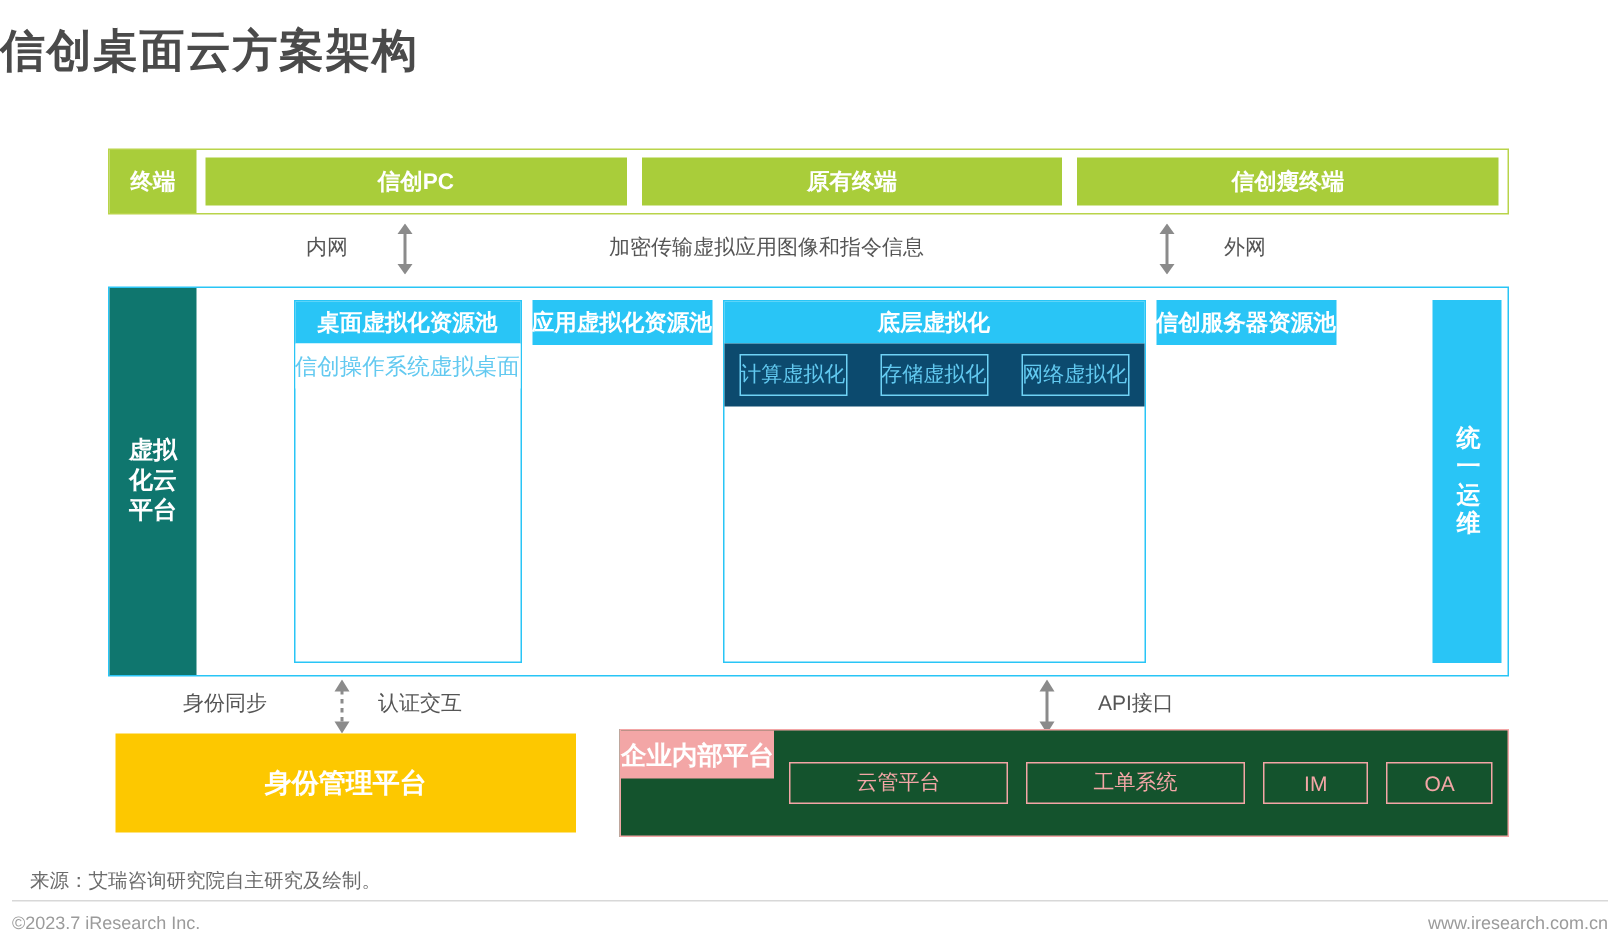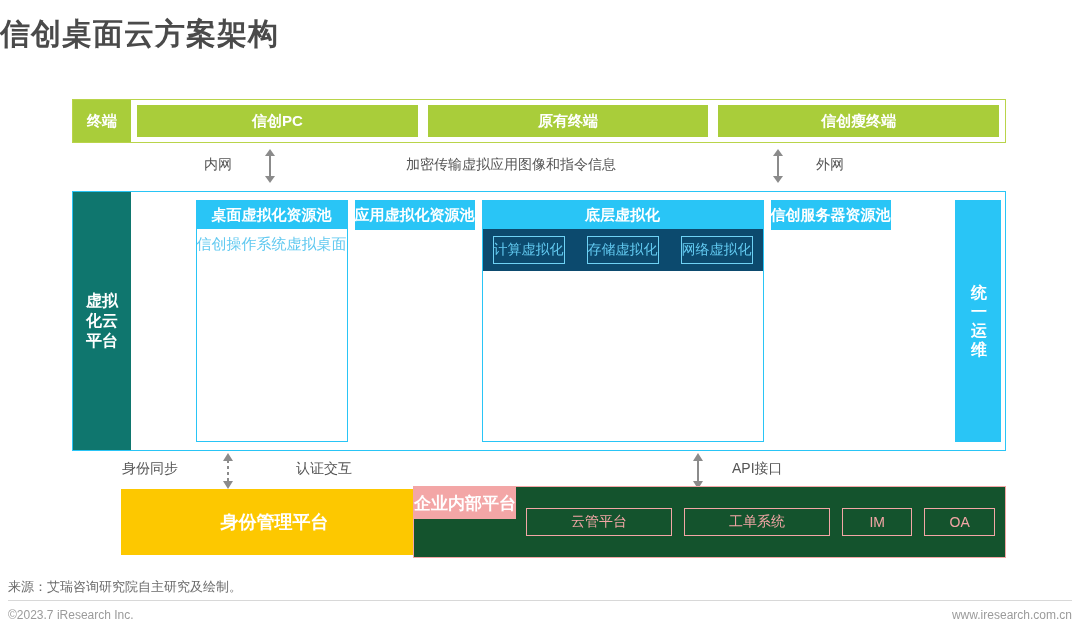--- a/index.html
+++ b/index.html
@@ -77,51 +77,51 @@
   .sub-row{display:flex;gap:22px;padding:7px 10px;background:#0c4a6e;}
   .sub-box{
     flex:1;height:28px;border:1px solid #6fd2f5;box-sizing:border-box;
     color:#62c9f0;font-size:14px;display:flex;align-items:center;justify-content:center;
   }
 
   
   .band2{position:absolute;left:72px;top:451px;width:934px;height:40px;}
   .band2 .lbl{position:absolute;font-size:14px;color:#555;top:9px;}
   .l-sync{left:50px;}
-  .l-auth{left:180px;margin-left:44px;}
+  .l-auth{left:180px;}
   .l-api{left:660px;}
   .ar3{left:150px;top:2px;}
   .ar4{left:620px;top:2px;}
 
   
   .identity{
     position:absolute;left:77px;top:489px;width:307px;height:66px;
     background:#fdc800;color:#fff;font-weight:bold;font-size:18px;
-    display:flex;align-items:center;justify-content:center;margin-left:44px;
+    display:flex;align-items:center;justify-content:center;
   }
   .enterprise{
     position:absolute;left:413px;top:486px;width:593px;height:72px;
     border:1px solid #f3a6a6;box-sizing:border-box;background:#14532d;
     display:flex;flex-direction:row;
   }
   .ent-head{
     background:#f3a6a6;color:#fff;font-weight:bold;font-size:17px;height:32px;
     display:flex;align-items:center;justify-content:center;
   }
   .ent-row{flex:1;display:flex;align-items:center;gap:12px;padding:0 10px;}
   .ent-box{
     height:28px;border:1px solid #f3a6a6;box-sizing:border-box;color:#f3a6a6;
     font-size:14px;display:flex;align-items:center;justify-content:center;
   }
   .ent-box.wide{flex:2.1;}
   .ent-box.narrow{flex:1;}
 
   
   .source{
-    position:absolute;left:8px;top:578px;font-size:13px;color:#6b6b6b;
+    position:absolute;left:20px;top:578px;font-size:13px;color:#6b6b6b;
   }
   .rule{position:absolute;left:8px;top:600px;width:1064px;height:1px;background:#d8d8d8;}
   .copy{position:absolute;left:8px;top:608px;font-size:12px;color:#9b9b9b;}
   .site{position:absolute;right:8px;top:608px;font-size:12px;color:#9b9b9b;}
 </style>
 </head>
 <body>
 
 <div class="page">
 

